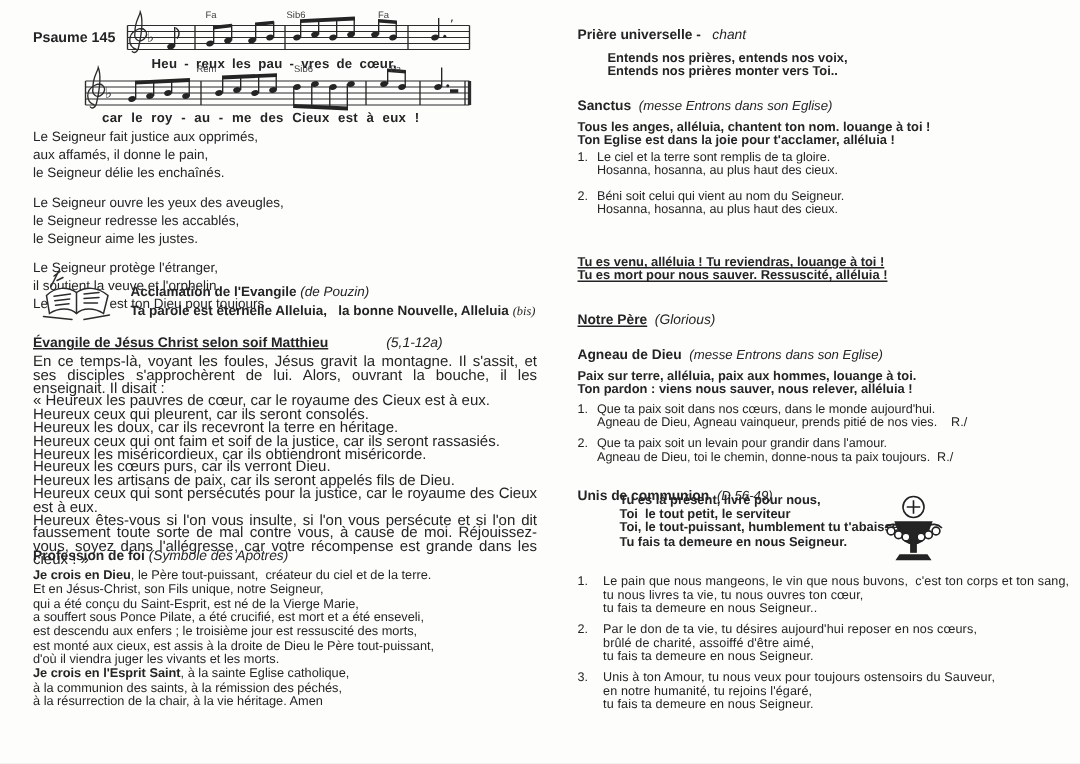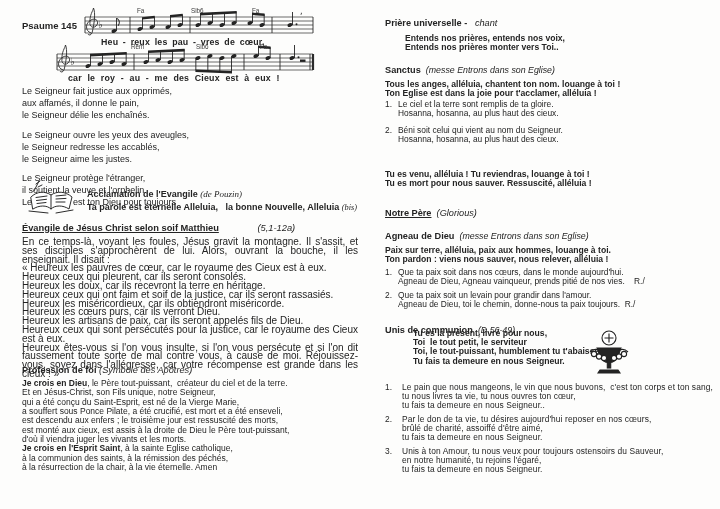--- a/index.html
+++ b/index.html
@@ -160,21 +160,21 @@
         <path d="M7 19 C13 13 21 13 27 17 C33 13 41 13 48 19 L45 31 C39 27 31 27 27 31 C23 27 15 27 9 31 Z" fill="#fff"></path>
         <path d="M27 17 L27 31"></path>
         <path d="M12 19.5 l11 -1.5 M12.5 22.5 l10 -1.2 M13 25.5 l9 -1 M32 18 l10 -1 M32 21 l10 -0.6 M32 24 l9 0"></path>
         <path d="M5 33 l19 2 M32 35 l17 -3"></path>
       </g>
     </svg>
   </div>
 
   <div class="abs accl-title">
     <span class="b">Acclamation de l'Evangile</span>
-    <span class="i" style="font-family:Liberation Serif, serif;">(de Pouzin)</span>
+    <span class="i" style="font-family:Liberation Sans, sans-serif;">(de Pouzin)</span>
   </div>
   <div class="abs accl-line">
     <span class="b">Ta parole est éternelle Alleluia,&nbsp;&nbsp; la bonne Nouvelle, Alleluia</span>
     <span class="i" style="font-family:'Liberation Serif','DejaVu Serif',serif;font-size:8.3px;">(bis)</span>
   </div>
 
   <div class="abs gospel-title">
     <span class="b u">Évangile de Jésus Christ selon soif Matthieu</span>
     <span class="i b" style="font-weight:normal;padding-left:36px;">(5,1-12a)</span>
   </div>
@@ -195,21 +195,21 @@
   </div>
   <div class="abs credo-body pre"><span class="b">Je crois en Dieu</span><span>, le Père tout-puissant,&nbsp; créateur du ciel et de la terre.
 Et en Jésus-Christ, son Fils unique, notre Seigneur,
 qui a été conçu du Saint-Esprit, est né de la Vierge Marie,
 a souffert sous Ponce Pilate, a été crucifié, est mort et a été enseveli,
 est descendu aux enfers ; le troisième jour est ressuscité des morts,
 est monté aux cieux, est assis à la droite de Dieu le Père tout-puissant,
 d'où il viendra juger les vivants et les morts.
 </span><span class="b">Je crois en l'Esprit Saint</span><span>, à la sainte Eglise catholique,
 à la communion des saints, à la rémission des péchés,
-à la résurrection de la chair, à la vie éternelle. Amen</span></div>
+à la résurrection de la chair, à la vie héritage. Amen</span></div>
 
   <div class="abs rc sec-title" style="top:18px;">
     <span class="b">Prière universelle</span>
     <span class="b">-</span>&nbsp;&nbsp;
     <span class="i">chant</span>
   </div>
   <div class="abs rc refrain pre" style="top:34px;left:405px;width:312px;">Entends nos prières, entends nos voix,
 Entends nos prières monter vers Toi..</div>
 
   <div class="abs rc sec-title" style="top:65px;">
@@ -222,21 +222,21 @@
     <span class="num">1.</span>
     <span class="pre">Le ciel et la terre sont remplis de ta gloire.
 Hosanna, hosanna, au plus haut des cieux.</span>
   </div>
   <div class="abs rc verse" style="top:126px;">
     <span class="num">2.</span>
     <span class="pre">Béni soit celui qui vient au nom du Seigneur.
 Hosanna, hosanna, au plus haut des cieux.</span>
   </div>
 
-  <div class="abs rc refrain pre" style="top:170px;">Tu es venu, alléluia ! Tu reviendras, louange à toi !
+  <div class="abs rc refrain pre" style="top:170px;text-decoration:underline;">Tu es venu, alléluia ! Tu reviendras, louange à toi !
 Tu es mort pour nous sauver. Ressuscité, alléluia !</div>
 
   <div class="abs rc sec-title" style="top:208px;">
     <span class="b u">Notre Père</span>&nbsp;
     <span class="i" style="font-size:9.2px;">(Glorious)</span>
   </div>
 
   <div class="abs rc sec-title" style="top:231px;">
     <span class="b">Agneau de Dieu</span>&nbsp;
     <span class="i ref">(messe Entrons dans son Eglise)</span>

